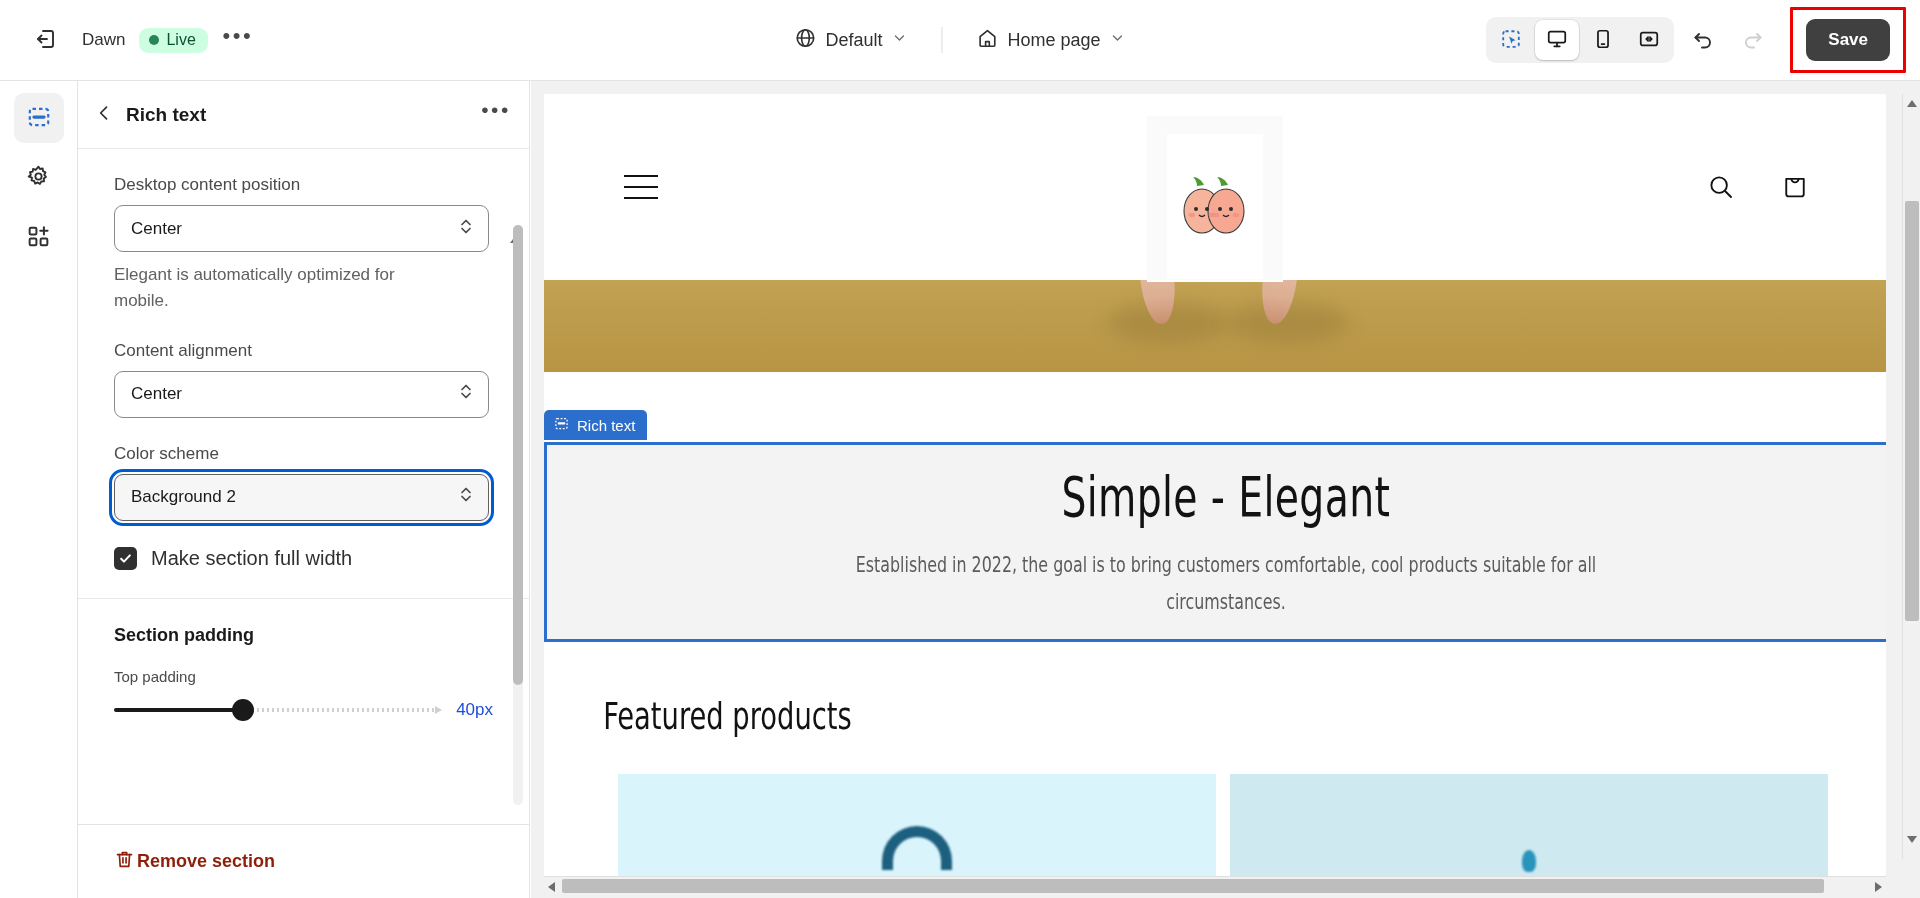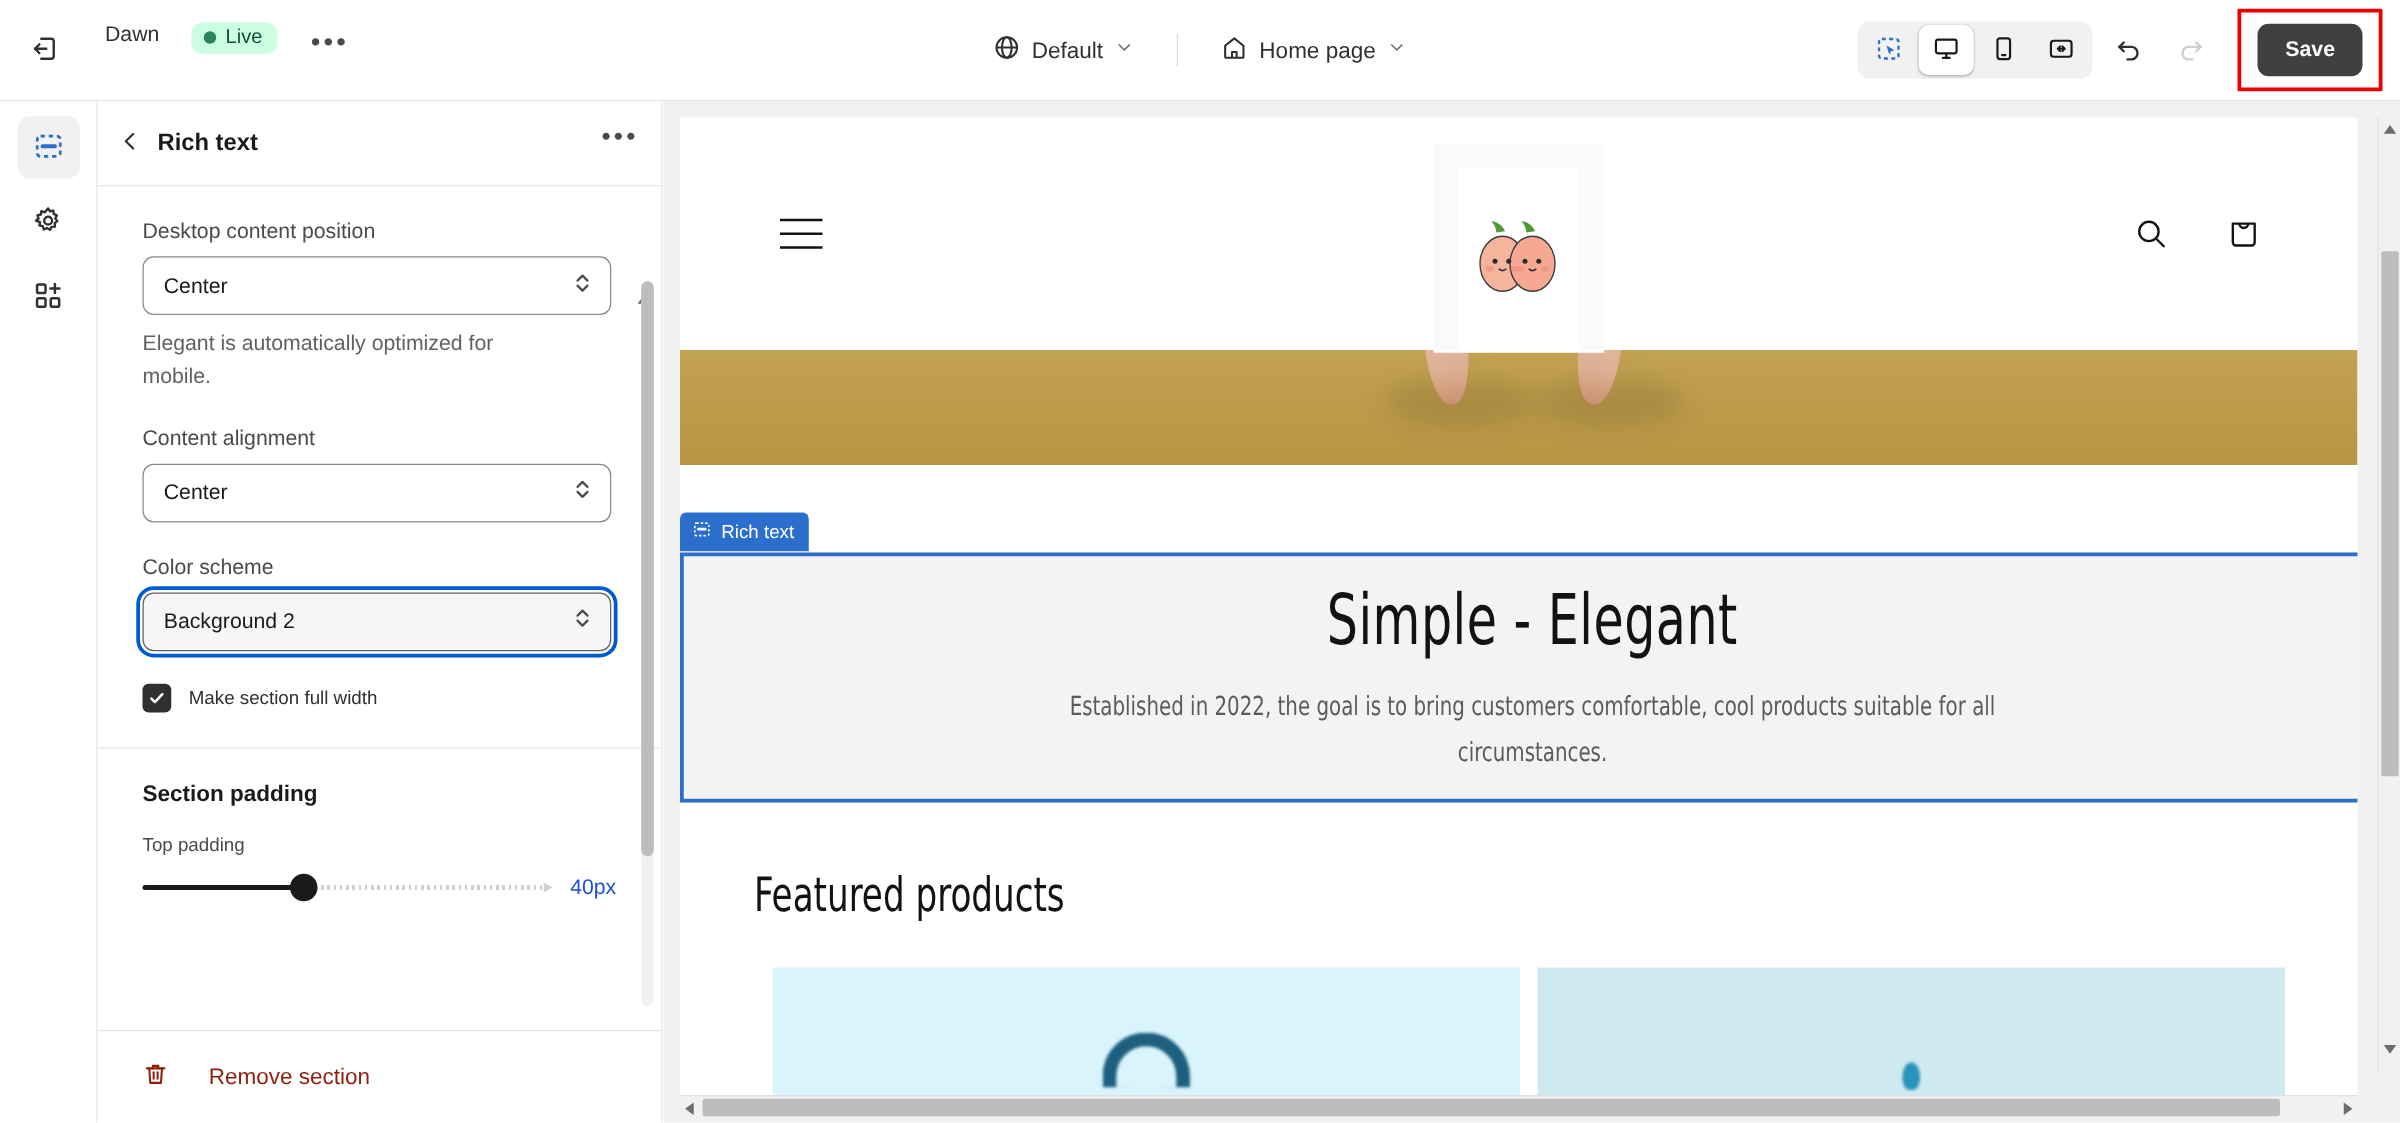--- a/index.html
+++ b/index.html
@@ -14,21 +14,21 @@
   }
 
   
   .topbar {
     position: absolute; top: 0; left: 0;
     width: 1920px; height: 81px;
     background: #ffffff;
     border-bottom: 1px solid #e3e3e3;
     display: flex; align-items: center;
   }
-  .tb-left { display: flex; align-items: flex-start; padding-left: 14px; gap: 12px; }
+  .tb-left { display: flex; align-items: center; padding-left: 24px; gap: 0; }
   .icon-btn {
     width: 44px; height: 44px; border-radius: 8px;
     display: flex; align-items: center; justify-content: center;
     border: none; background: transparent; cursor: pointer;
   }
   .theme-name {
     font-size: 17px; color: #303030; margin-left: 14px; margin-right: 14px;
     font-weight: 400; white-space: nowrap;
   }
   .live-badge {
@@ -148,21 +148,21 @@
   }
   .select .chev { position: absolute; right: 14px; top: 50%; transform: translateY(-50%); }
   .helper { font-size: 17px; color: #616161; line-height: 1.55; margin-top: 10px; max-width: 340px; }
   .blk { margin-top: 26px; }
 
   .check-row { display: flex; align-items: center; gap: 14px; margin-top: 26px; cursor: pointer; }
   .checkbox {
     width: 23px; height: 23px; border-radius: 5px; background: #303030;
     display: flex; align-items: center; justify-content: center; flex: 0 0 23px;
   }
-  .check-label { font-size: 15px; color: #303030; }
+  .check-label { font-size: 20px; color: #303030; }
 
   .hr { height: 1px; background: #e8e8e8; margin: 28px -36px 0 -36px; }
   .sec-title { font-size: 18px; font-weight: 700; color: #1a1a1a; margin-top: 26px; }
   .slider-label { font-size: 15px; color: #4a4a4a; margin-top: 22px; }
   .slider-row { display: flex; align-items: center; gap: 14px; margin-top: 14px; }
   .slider {
     position: relative; width: 330px; height: 22px; display: flex; align-items: center;
   }
   .slider-track-filled { position:absolute; left:0; top: 9px; height: 4px; background:#1a1a1a; border-radius: 2px; width: 128px; }
   .slider-track-rest {
@@ -188,23 +188,23 @@
   .panel-arrow-up, .panel-arrow-dn {
     position: absolute; right: 7px; width: 0; height: 0; cursor: pointer;
   }
   .panel-arrow-up { top: 86px; border-left:6px solid transparent; border-right:6px solid transparent; border-bottom: 8px solid #6d6d6d; }
 
   .panel-foot {
     flex: 0 0 74px; border-top: 1px solid #e3e3e3;
     display: flex; align-items: center; padding-left: 36px;
   }
   .remove-btn {
-    display: flex; align-items: center; gap: 32px;
+    display: flex; align-items: center; gap: 2px;
     border: none; background: transparent; cursor: pointer;
-    color: #8e1f0b; font-size: 18px; font-weight: 400;
+    color: #8e1f0b; font-size: 18px; font-weight: 700;
     font-family: "Liberation Sans", sans-serif;
   }
 
   
   .preview-outer {
     position: absolute; top: 81px; left: 531px;
     width: 1389px; height: 817px; background: #f1f1f1;
     padding: 13px 0 0 13px;
   }
   .preview-frame {

